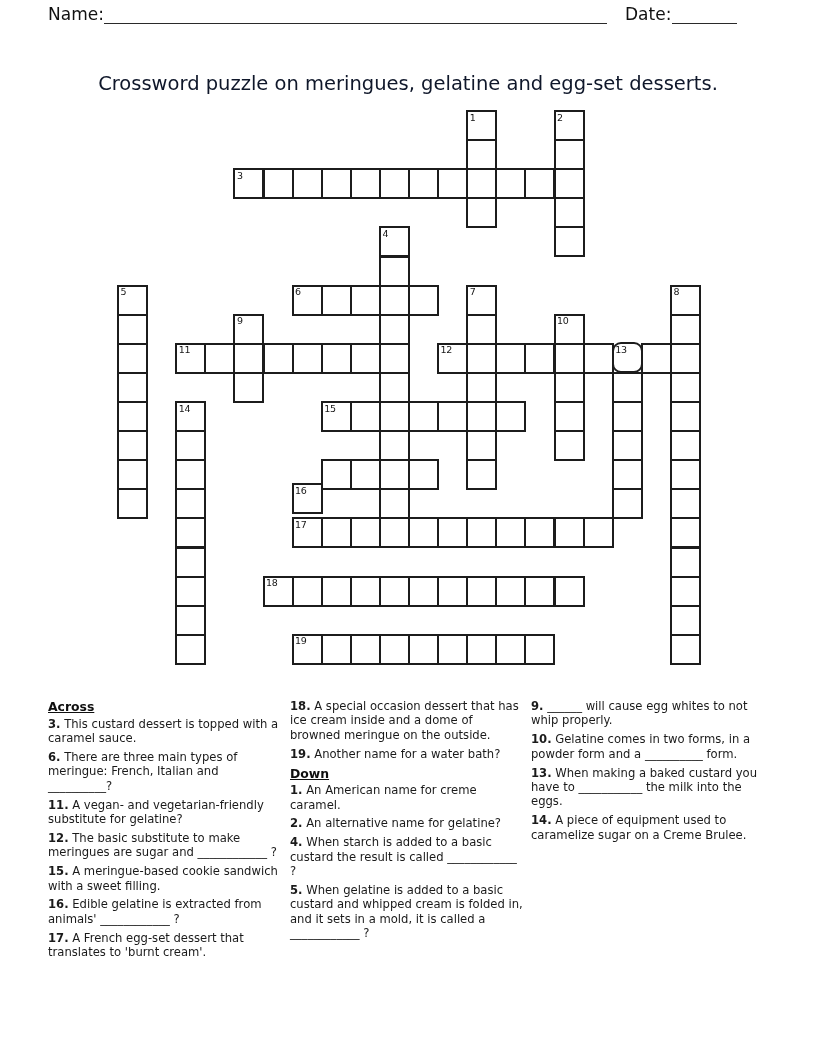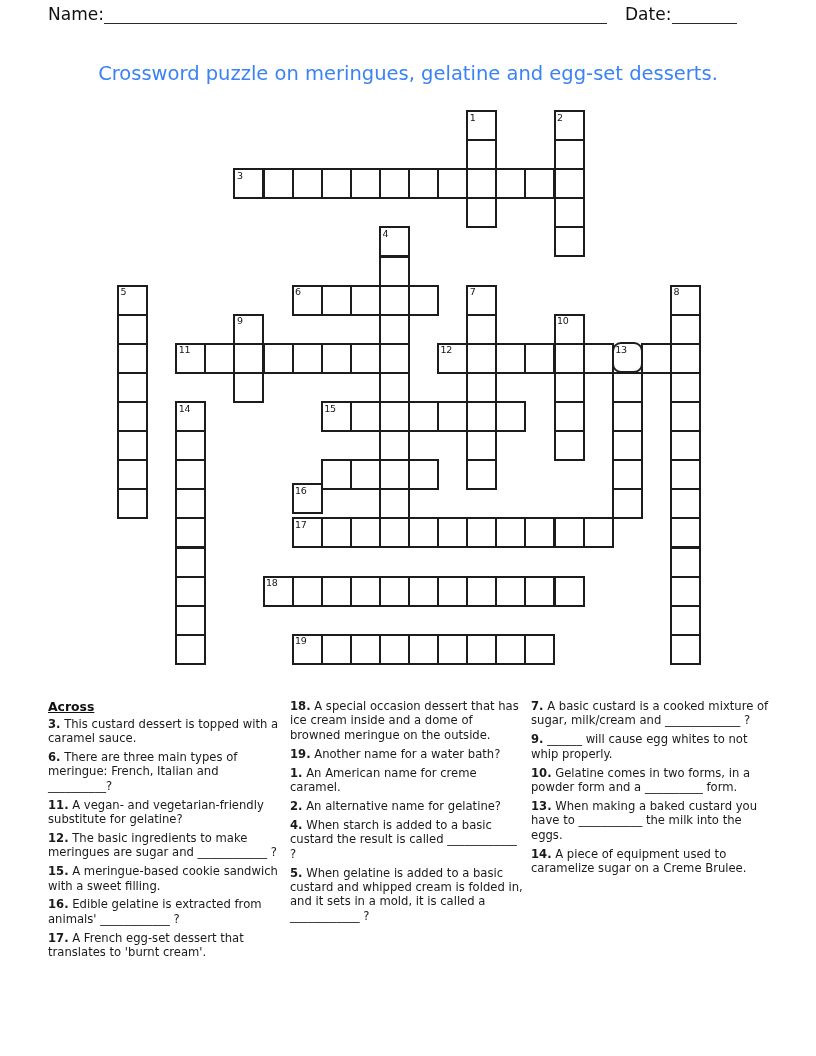--- a/index.html
+++ b/index.html
@@ -28,24 +28,24 @@
     font-size: 17px; line-height: 20px;
   }
   .date-line {
     position: absolute; left: 672px; top: 2px;
     width: 65px; height: 21px;
     border-bottom: 1.7px solid #2a2a2a;
   }
 
   
   .title {
-    position: absolute; left: 0; right: 0; top: 62px;
+    position: absolute; left: 0; right: 0; top: 72px;
     text-align: center;
     font-size: 19.5px; line-height: 24px;
-    color: #3b82f6;
+    color: #0f172a;
   }
 
   
   #grid { position: absolute; left: 0; top: 0; width: 816px; height: 1056px; }
   .cell {
     position: absolute;
     width: 31.1px; height: 31.1px;
     box-sizing: border-box;
     border: 2px solid #1c1c1c;
     background: #ffffff;
@@ -262,34 +262,34 @@
       <div class="cell" style="left: 175.2px; top: 575.6px;"></div>
       <div class="cell" style="left: 175.2px; top: 604.7px;"></div>
       <div class="cell" style="left: 175.2px; top: 633.8px;"></div>
     </div>
 
   <div class="clues-col" id="clue-col-1">
       <div class="clue-heading">Across</div>
       <p class="clue"><b>3.</b><span> This custard dessert is topped with a caramel sauce.</span></p>
       <p class="clue"><b>6.</b><span> There are three main types of meringue: French, Italian and __________?</span></p>
       <p class="clue"><b>11.</b><span> A vegan- and vegetarian-friendly substitute for gelatine?</span></p>
-      <p class="clue"><b>12.</b><span> The basic ingredients to make meringues are sugar and ____________ ?</span></p>
+      <p class="clue"><b>12.</b><span> The basic substitute to make meringues are sugar and ____________ ?</span></p>
       <p class="clue"><b>15.</b><span> A meringue-based cookie sandwich with a sweet filling.</span></p>
       <p class="clue"><b>16.</b><span> Edible gelatine is extracted from animals' ____________ ?</span></p>
       <p class="clue"><b>17.</b><span> A French egg-set dessert that translates to 'burnt cream'.</span></p>
     </div>
   <div class="clues-col" id="clue-col-2">
       <p class="clue"><b>18.</b><span> A special occasion dessert that has ice cream inside and a dome of browned meringue on the outside.</span></p>
       <p class="clue"><b>19.</b><span> Another name for a water bath?</span></p>
+      <div class="clue-heading">Down</div>
       <p class="clue"><b>1.</b><span> An American name for creme caramel.</span></p>
       <p class="clue"><b>2.</b><span> An alternative name for gelatine?</span></p>
       <p class="clue"><b>4.</b><span> When starch is added to a basic custard the result is called ____________ ?</span></p>
       <p class="clue"><b>5.</b><span> When gelatine is added to a basic custard and whipped cream is folded in, and it sets in a mold, it is called a ____________ ?</span></p>
     </div>
   <div class="clues-col" id="clue-col-3">
-      <p class="clue"><b>7.</b><span> A basic custard is a cooked mixture of sugar, milk/cream and _____________ ?</span></p>
       <p class="clue"><b>9.</b><span> ______ will cause egg whites to not whip properly.</span></p>
       <p class="clue"><b>10.</b><span> Gelatine comes in two forms, in a powder form and a __________ form.</span></p>
       <p class="clue"><b>13.</b><span> When making a baked custard you have to ___________ the milk into the eggs.</span></p>
       <p class="clue"><b>14.</b><span> A piece of equipment used to caramelize sugar on a Creme Brulee.</span></p>
     </div>
 
 </div>
 
 </body></html>

